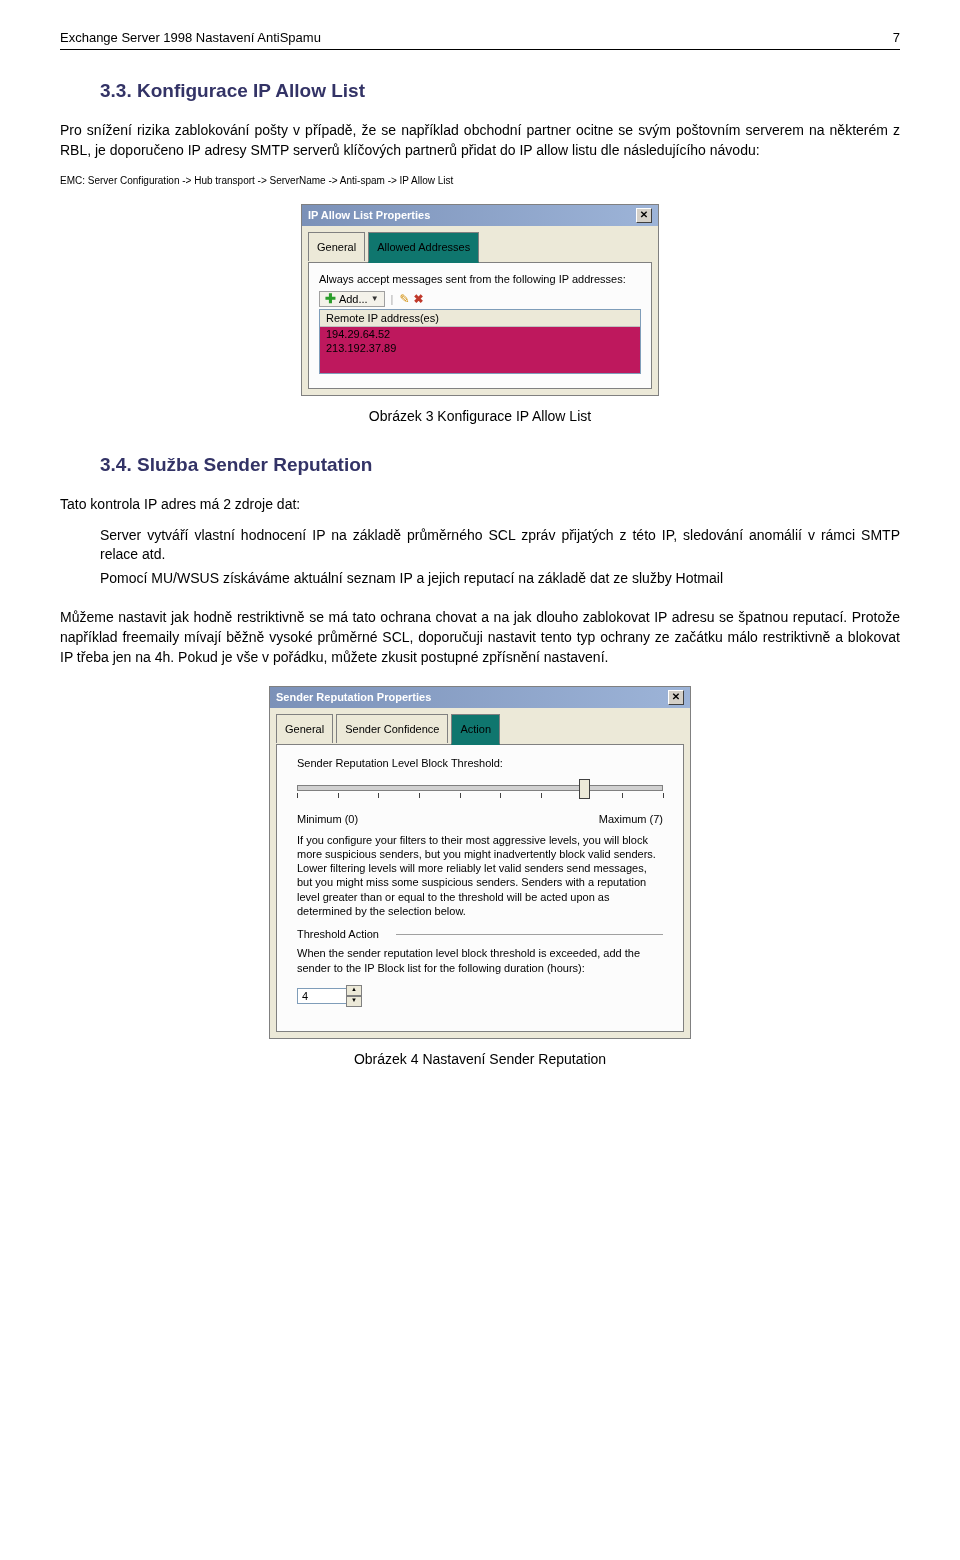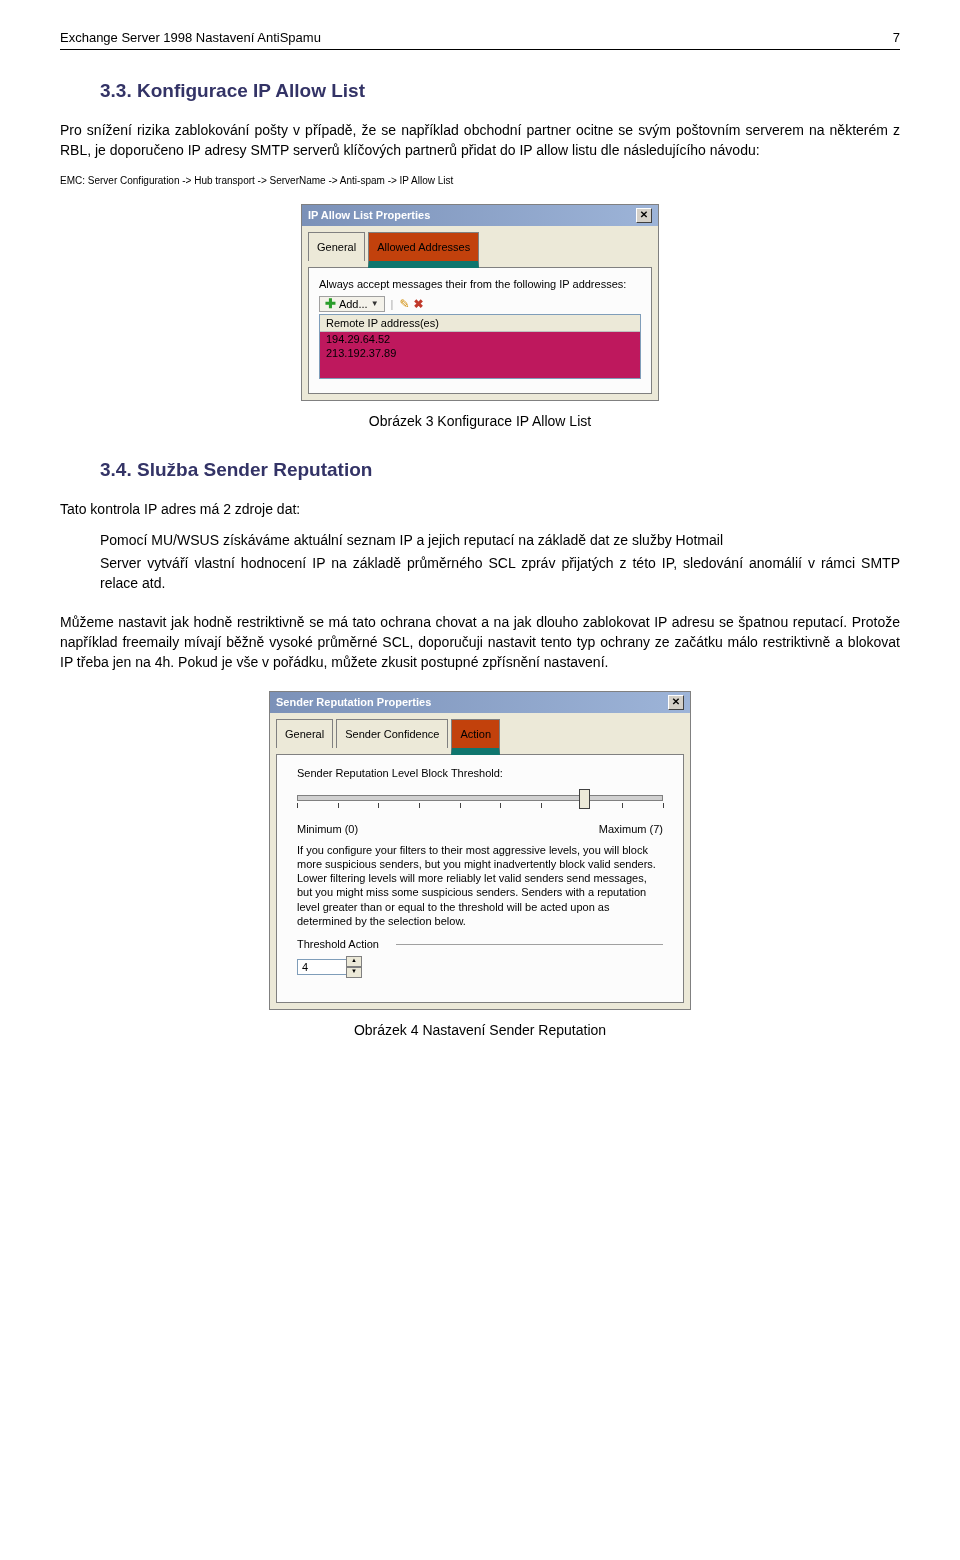--- a/index.html
+++ b/index.html
@@ -82,22 +82,22 @@
   .tab {
     display: inline-block;
     padding: 8px 8px;
     border: 1px solid #808080;
     border-bottom: none;
     background: #ece9d8;
     position: relative;
     font-size: 11px;
   }
   .tab.active {
-    background: #c2410c;
-    border-bottom: 7px solid #0f766e;
+    background: #0f766e;
+    border-bottom: 2px solid #0f766e;
     margin-bottom: -1px;
     z-index: 2;
   }
   .tab-panel {
     margin: 0 6px 6px 6px;
     border: 1px solid #808080;
     background: #fcfcfc;
     padding: 10px 10px 14px 10px;
   }
   .panel-label {
@@ -282,21 +282,21 @@
     <div class="dialog d1">
       <div class="titlebar">
         <span>IP Allow List Properties</span>
         <span class="close">✕</span>
       </div>
       <div class="tabs">
         <span class="tab">General</span>
         <span class="tab active">Allowed Addresses</span>
       </div>
       <div class="tab-panel">
-        <div class="panel-label">Always accept messages their from the following IP addresses:</div>
+        <div class="panel-label">Always accept messages sent from the following IP addresses:</div>
         <div class="toolbar">
           <span class="tb-btn">
             <span class="icon-plus">✚</span>
             <span>Add...</span>
             <span class="icon-dd">▼</span>
           </span>
           <span class="tb-sep">|</span>
           <span class="icon-edit">✎</span>
           <span class="icon-del">✖</span>
         </div>
@@ -310,22 +310,22 @@
     </div>
   </div>
 
   <div class="caption">Obrázek 3 Konfigurace IP Allow List</div>
 
   <h2 class="section">3.4.  Služba Sender Reputation</h2>
 
   <p class="body sub-intro">Tato kontrola IP adres má 2 zdroje dat:</p>
 
   <div class="indent-block">
+    <p>Server vytváří vlastní hodnocení IP na základě průměrného SCL zpráv přijatých z této IP, sledování anomálií v rámci SMTP relace atd.</p>
     <p>Pomocí MU/WSUS získáváme aktuální seznam IP a jejich reputací na základě dat ze služby Hotmail</p>
-    <p>Server vytváří vlastní hodnocení IP na základě průměrného SCL zpráv přijatých z této IP, sledování anomálií v rámci SMTP relace atd.</p>
   </div>
 
   <p class="body">Můžeme nastavit jak hodně restriktivně se má tato ochrana chovat a na jak dlouho zablokovat IP adresu se špatnou reputací. Protože například freemaily mívají běžně vysoké průměrné SCL, doporučuji nastavit tento typ ochrany ze začátku málo restriktivně a blokovat IP třeba jen na 4h. Pokud je vše v pořádku, můžete zkusit postupné zpřísnění nastavení.</p>
 
   <div class="figure-wrap">
     <div class="dialog d2">
       <div class="titlebar">
         <span>Sender Reputation Properties</span>
         <span class="close">✕</span>
       </div>
@@ -354,20 +354,21 @@
         </div>
         <div class="minmax-row">
           <span>Minimum (0)</span>
           <span>Maximum (7)</span>
         </div>
         <div class="help-text">If you configure your filters to their most aggressive levels, you will block more suspicious senders, but you might inadvertently block valid senders. Lower filtering levels will more reliably let valid senders send messages, but you might miss some suspicious senders. Senders with a reputation level greater than or equal to the threshold will be acted upon as determined by the selection below.</div>
         <div class="section-line">
           <span>Threshold Action</span>
           <span class="hr"></span>
         </div>
+        <div class="help-text" style="margin-top:2px">When the sender reputation level block threshold is exceeded, add the sender to the IP Block list for the following duration (hours):</div>
         <div class="spin-row">
           <span class="spin-input">4</span>
           <span class="spin-btns">
             <span class="spin-btn">▲</span>
             <span class="spin-btn">▼</span>
           </span>
         </div>
       </div>
     </div>
   </div>

